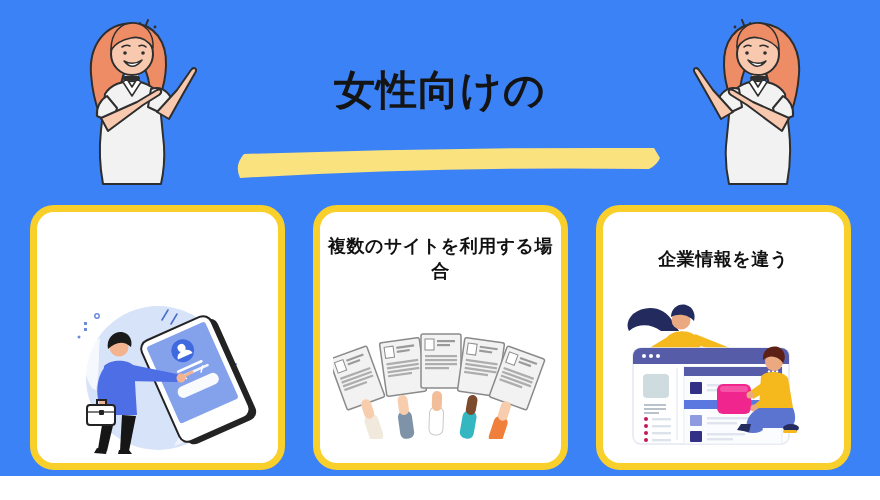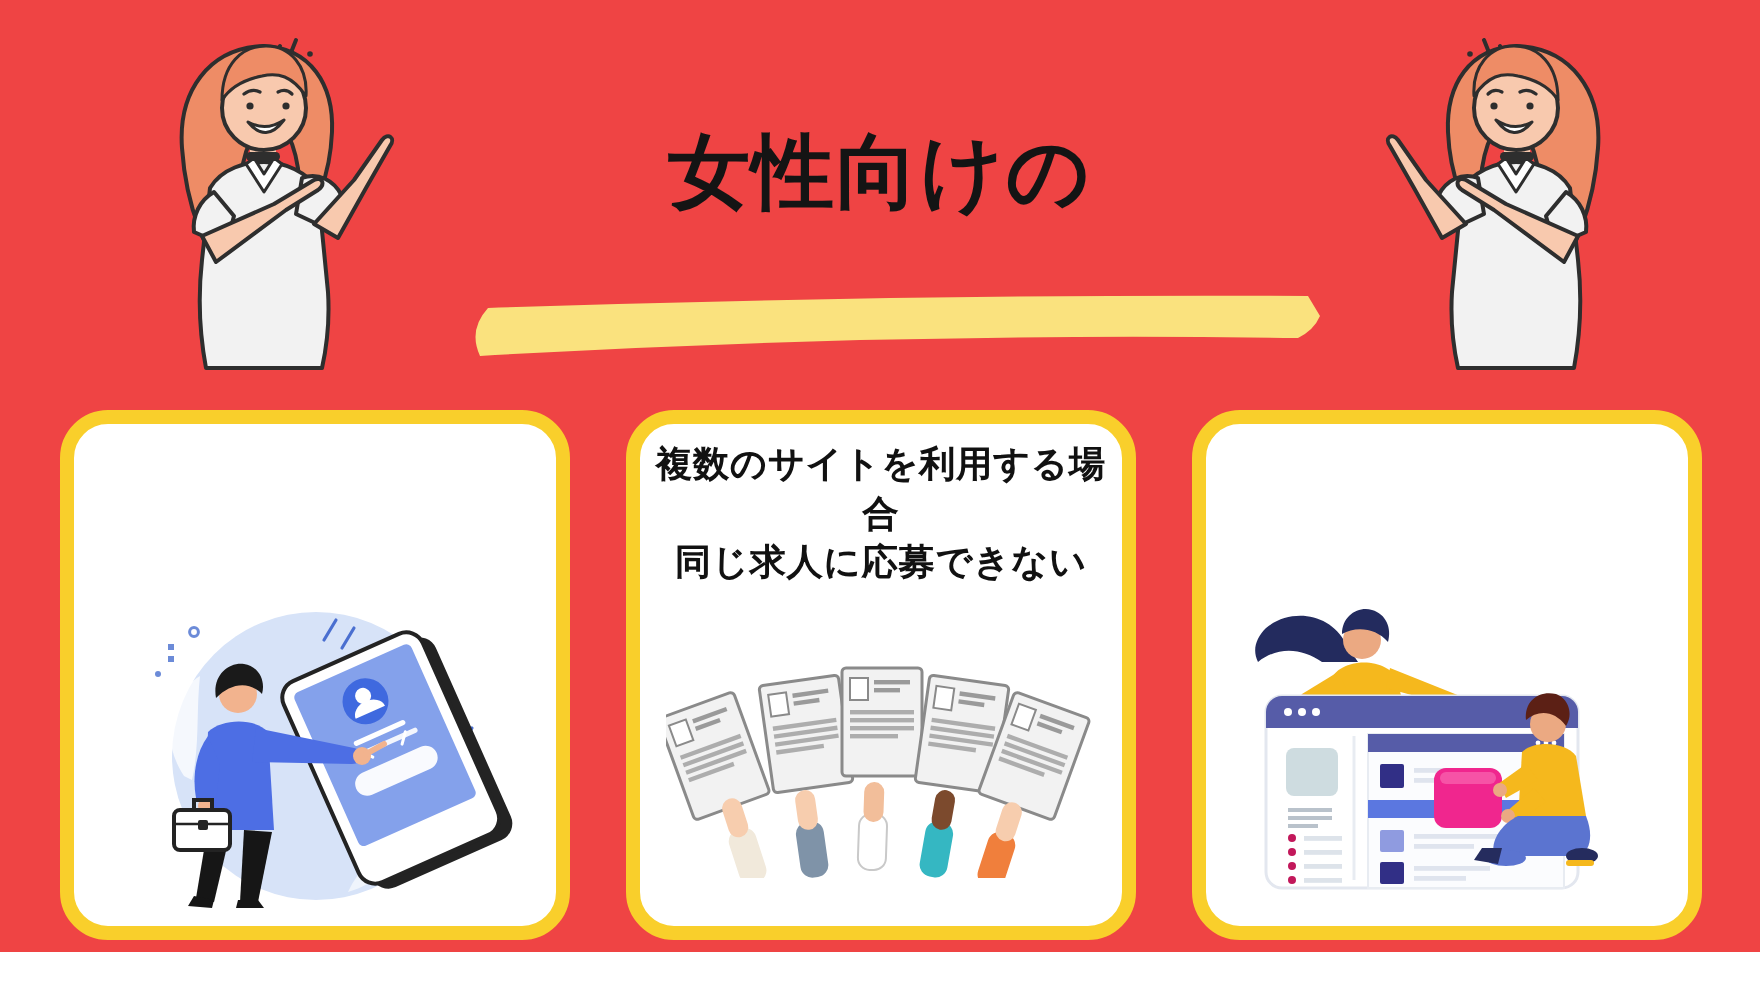--- a/index.html
+++ b/index.html
@@ -1,17 +1,17 @@
 <!DOCTYPE html>
 <html style="--accent: #F9CF2B; --highlight: #FAE27E;"><head>
 <meta charset="utf-8">
 <style>
   html,body{margin:0;padding:0;background:#ffffff;}
-  .page{position:relative;width:880px;height:476px;background:#ef4444;overflow:hidden;
-        font-family:Liberation Mono, monospace;}
+  .page{position:relative;width:880px;height:476px;background:#3b82f6;overflow:hidden;
+        font-family:Liberation Serif, serif;}
   
   .title{position:absolute;top:40px;left:0;width:100%;text-align:center;z-index:2;
          font-size:41px;font-weight:800;color:#141414;line-height:1.17;letter-spacing:1px;}
   .title span{display:block;}
   .highlight{position:absolute;left:230px;top:146px;width:432px;height:38px;z-index:1;}
   .woman{position:absolute;top:10px;width:162px;height:178px;}
   .woman.left{left:44px;}
   .woman.right{left:684px;transform:scaleX(-1);}
   
   .cards{position:absolute;left:30px;top:205px;width:821px;height:265px;display:flex;gap:28px;}
@@ -142,21 +142,20 @@
         <rect x="31" y="103" width="28" height="20" rx="3" fill="#FFFFFF" stroke="#232323" stroke-width="2"></rect>
         <path d="M41 103 L41 98 L50 98 L50 103" fill="none" stroke="#232323" stroke-width="2"></path>
         <path d="M31 110 L59 110" stroke="#232323" stroke-width="1.2"></path>
         <rect x="43" y="108" width="5" height="5" rx="1" fill="#232323"></rect>
       </svg>
     </div>
 
     <div class="card">
       <div class="card-title">
         <span>複数のサイトを利用する場合</span>
-        <span>同じ求人に応募できない</span>
       </div>
       <svg class="card-illus illus-2" viewBox="0 0 216 108" width="216" height="108">
         <g transform="translate(4,20) rotate(-20 20 27)">
           <rect width="40" height="54" rx="2" fill="#F2F2F2" stroke="#8A8A8A" stroke-width="1.5"></rect>
           <rect x="4" y="5" width="9" height="11" fill="#FFF" stroke="#8A8A8A"></rect>
           <rect x="16" y="6" width="18" height="2.2" fill="#9A9A9A"></rect>
             <rect x="16" y="10" width="13" height="2.2" fill="#9A9A9A"></rect>
           <rect x="4" y="21" width="32" height="2.2" fill="#ADADAD"></rect>
             <rect x="4" y="25" width="32" height="2.2" fill="#ADADAD"></rect>
           <rect x="4" y="29" width="32" height="2.2" fill="#ADADAD"></rect>
@@ -220,20 +219,21 @@
         </g>
         <g transform="translate(172,78) rotate(18)">
           <rect x="-7" y="8" width="14" height="28" rx="6" fill="#F07F3C"></rect>
           <rect x="-5" y="-8" width="10" height="20" rx="5" fill="#F7CDAE"></rect>
         </g>
       </svg>
     </div>
 
     <div class="card">
       <div class="card-title">
+        <span>企業情報を違う</span>
       </div>
       <svg class="card-illus illus-3" viewBox="0 0 206 152" width="206" height="152">
 
         <path d="M52 26 C44 10 24 8 12 18 C7 23 5 29 8 35 C18 27 30 28 40 35 L58 35 Z" fill="#232B5E"></path>
         <circle cx="60" cy="24" r="9.5" fill="#EBA982"></circle>
         <path d="M50 21 C50 12 58 7 65 9 C72 11 75 18 73 25 C67 18 57 17 50 21 Z" fill="#232B5E"></path>
         <path d="M44 45 C48 32 74 32 78 45 L80 54 L42 54 Z" fill="#F5B81D"></path>
         <path d="M74 38 L114 54 C118 56 116 61 112 59 L72 48 Z" fill="#F5B81D"></path>
         <circle cx="116" cy="57" r="3" fill="#EBA982"></circle>
         <path d="M116 57 L123 62" stroke="#EBA982" stroke-width="2.5" stroke-linecap="round"></path>

